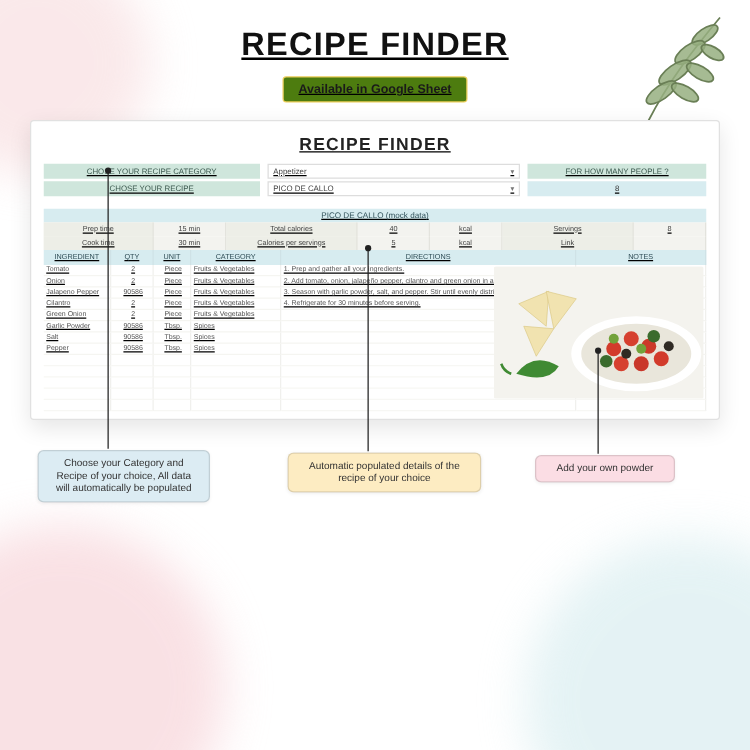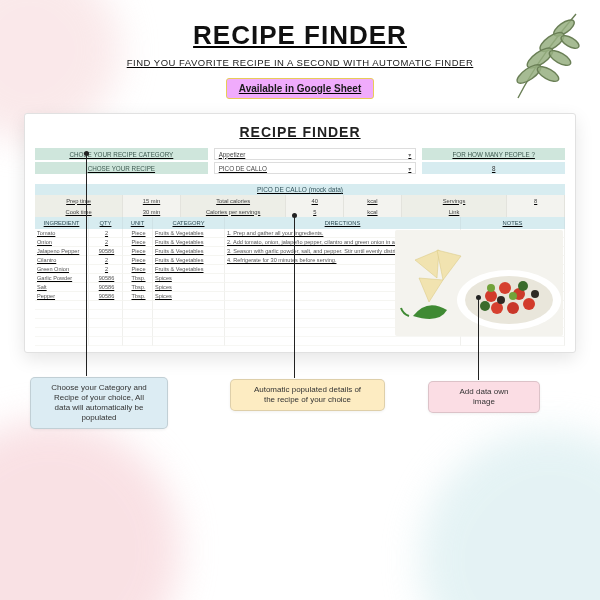--- a/index.html
+++ b/index.html
@@ -15,21 +15,21 @@
   .blob-pink-tl { width: 180px; height: 180px; background: #f6d7d9; top: -40px; left: -60px; }
   .blob-pink-bl { width: 260px; height: 260px; background: #f5c9cf; bottom: -80px; left: -80px; }
   .blob-blue-br { width: 260px; height: 260px; background: #cfe9ec; bottom: -90px; right: -80px; }
   .leaf { position: absolute; top: 8px; right: 4px; z-index: 0; }
   .content { position: relative; z-index: 2; text-decoration: underline; }
 
   .title { text-align: center; font-size: 26px; font-weight: 800; letter-spacing: 1px; color: #111; margin-top: 20px; }
   .subtitle { text-align: center; font-size: 9.5px; letter-spacing: .5px; color: #222; margin-top: 6px; }
   .badge {
     display: block; width: fit-content; margin: 10px auto 0;
-    background: #f0abfc; color: #1a1a1a; font-size: 10px; font-weight: 600;
+    background: #4d7c0f; color: #1a1a1a; font-size: 10px; font-weight: 600;
     padding: 4px 12px; border-radius: 3px; border: 1px solid #e9cc57;
   }
 
   .panel {
     width: 552px; margin: 14px auto 0;
     background: #fff;
     border: 1px solid #e1e1e1;
     box-shadow: 0 6px 18px rgba(0,0,0,.10);
     border-radius: 3px;
     padding: 10px 10px 6px;
@@ -71,21 +71,21 @@
     position:absolute; right:2px; top:1px; width:168px; height:106px;
     border-radius:2px; overflow:hidden;
   }
 
   
   .callouts { position: relative; width: 552px; margin: 0 auto; z-index: 3; }
   .call-line { position:absolute; width:1px; background:#222; }
   .dot { position:absolute; width:5px; height:5px; background:#222; border-radius:50%; }
   .pill {
     position:absolute; font-size:8px; line-height:1.25; text-align:center; color:#333;
-    padding:5px 20px; border-radius:5px; border:1px solid rgba(0,0,0,.12);
+    padding:5px 8px; border-radius:5px; border:1px solid rgba(0,0,0,.12);
     box-shadow: 0 1px 3px rgba(0,0,0,.06);
   }
   .pill-blue  { background:#dcecf3; }
   .pill-yellow{ background:#fdecc2; }
   .pill-pink  { background:#fbdde4; }
 </style>
 </head>
 <body>
 
 <div class="blob blob-pink-tl"></div>
@@ -99,21 +99,20 @@
     <ellipse cx="74" cy="50" rx="15" ry="6" transform="rotate(-35 74 50)"></ellipse>
     <ellipse cx="63" cy="66" rx="14" ry="5.5" transform="rotate(-35 63 66)"></ellipse>
     <ellipse cx="104" cy="34" rx="10" ry="4.5" transform="rotate(30 104 34)"></ellipse>
     <ellipse cx="94" cy="50" rx="12" ry="5" transform="rotate(30 94 50)"></ellipse>
     <ellipse cx="82" cy="66" rx="12" ry="5" transform="rotate(30 82 66)"></ellipse>
   </g>
 </svg>
 
 <div class="content">
   <div class="title">RECIPE FINDER</div>
-  <div class="subtitle">FIND YOU FAVORITE RECIPE IN A SECOND WITH AUTOMATIC FINDER</div>
   <div class="badge">Available in Google Sheet</div>
 
   <div class="panel">
     <div class="panel-title">RECIPE FINDER</div>
 
     <div class="selectors">
       <div class="sel-left">
         <div class="sel-row">
             <div class="sel-label">CHOSE YOUR RECIPE CATEGORY</div>
           </div>
@@ -312,15 +311,15 @@
     <div class="dot" style="left:60px; top:-202px"></div>
     <div class="call-line" style="left:62px; top:-199px; height:222px"></div>
     <div class="pill pill-blue" style="left:6px; top:24px; width:138px">Choose your Category and Recipe of your choice, All data will automatically be populated</div>
 
     <div class="dot" style="left:268px; top:-140px"></div>
     <div class="call-line" style="left:270px; top:-137px; height:162px"></div>
     <div class="pill pill-yellow" style="left:206px; top:26px; width:155px">Automatic populated details of the recipe of your choice</div>
 
     <div class="dot" style="left:452px; top:-58px"></div>
     <div class="call-line" style="left:454px; top:-55px; height:82px"></div>
-    <div class="pill pill-pink" style="left:404px; top:28px; width:112px">Add data own image</div>
+    <div class="pill pill-pink" style="left:404px; top:28px; width:112px">Add your own powder</div>
   </div>
 </div>
 
 </body></html>

